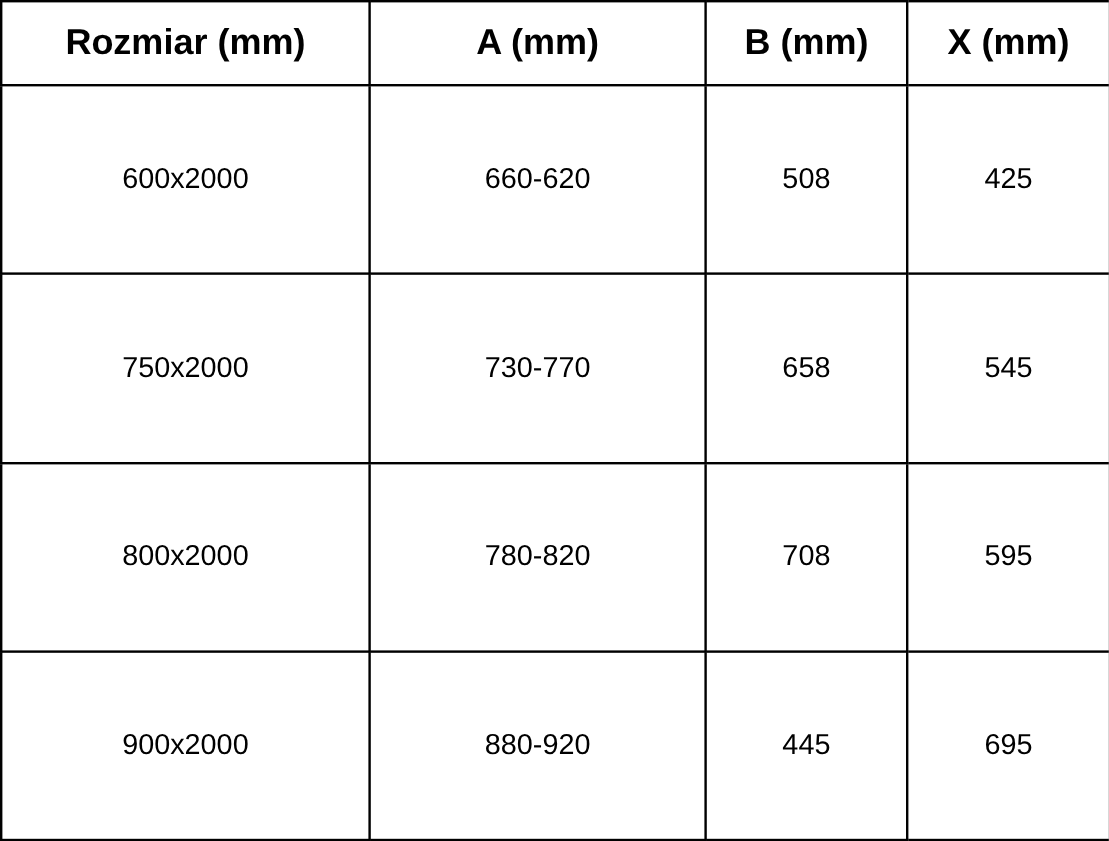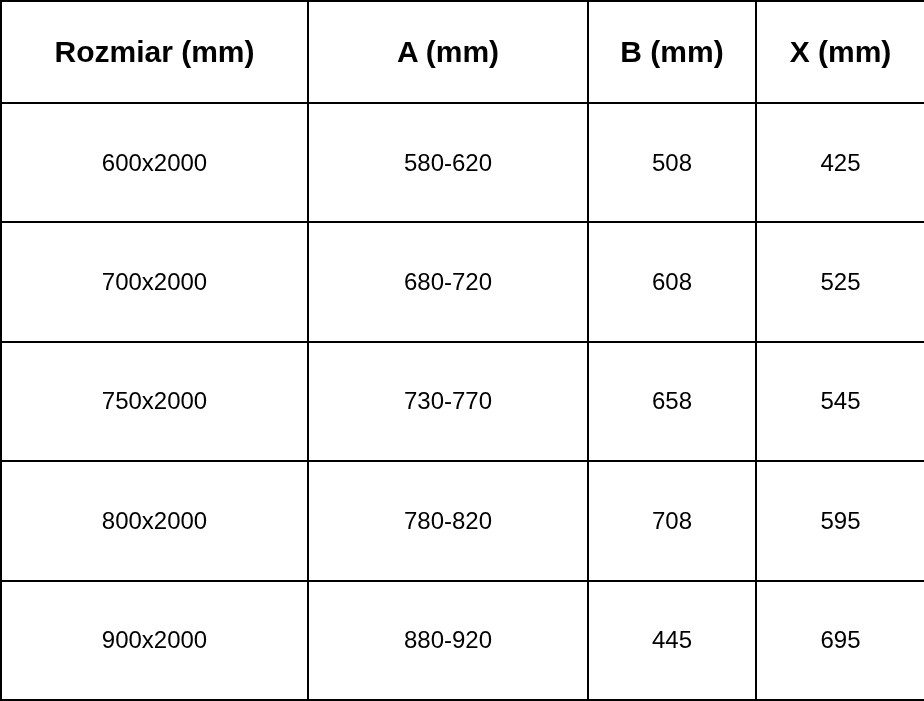--- a/index.html
+++ b/index.html
@@ -21,21 +21,21 @@
     table-layout: fixed;
     font-family: "Liberation Sans", "DejaVu Sans", sans-serif;
     color: #000000;
     background: #ffffff;
   }
   table.size-table th,
   table.size-table td {
     border: 2px solid #000000;
     text-align: center;
     vertical-align: middle;
-    padding: 16px;
+    padding: 0;
     overflow: hidden;
     white-space: nowrap;
     margin-left: 26px;
   }
   table.size-table thead th {
     font-weight: bold;
     font-size: 30px;
     height: 68px;
   }
   table.size-table tbody td {
@@ -63,29 +63,23 @@
       <tr>
         <th>Rozmiar (mm)</th>
         <th>A (mm)</th>
         <th>B (mm)</th>
         <th>X (mm)</th>
       </tr>
     </thead>
     <tbody>
       <tr>
         <td>600x2000</td>
-        <td>580-620</td>
+        <td>660-620</td>
         <td>508</td>
         <td>425</td>
-      </tr>
-      <tr>
-        <td>700x2000</td>
-        <td>680-720</td>
-        <td>608</td>
-        <td>525</td>
       </tr>
       <tr>
         <td>750x2000</td>
         <td>730-770</td>
         <td>658</td>
         <td>545</td>
       </tr>
       <tr>
         <td>800x2000</td>
         <td>780-820</td>

